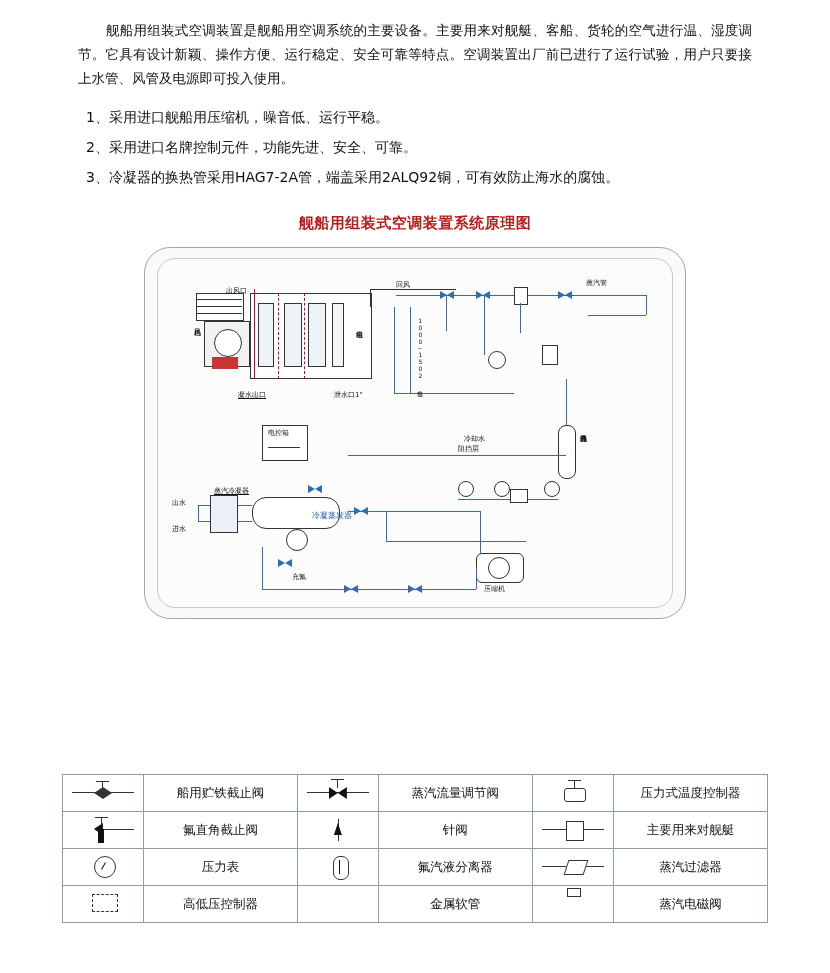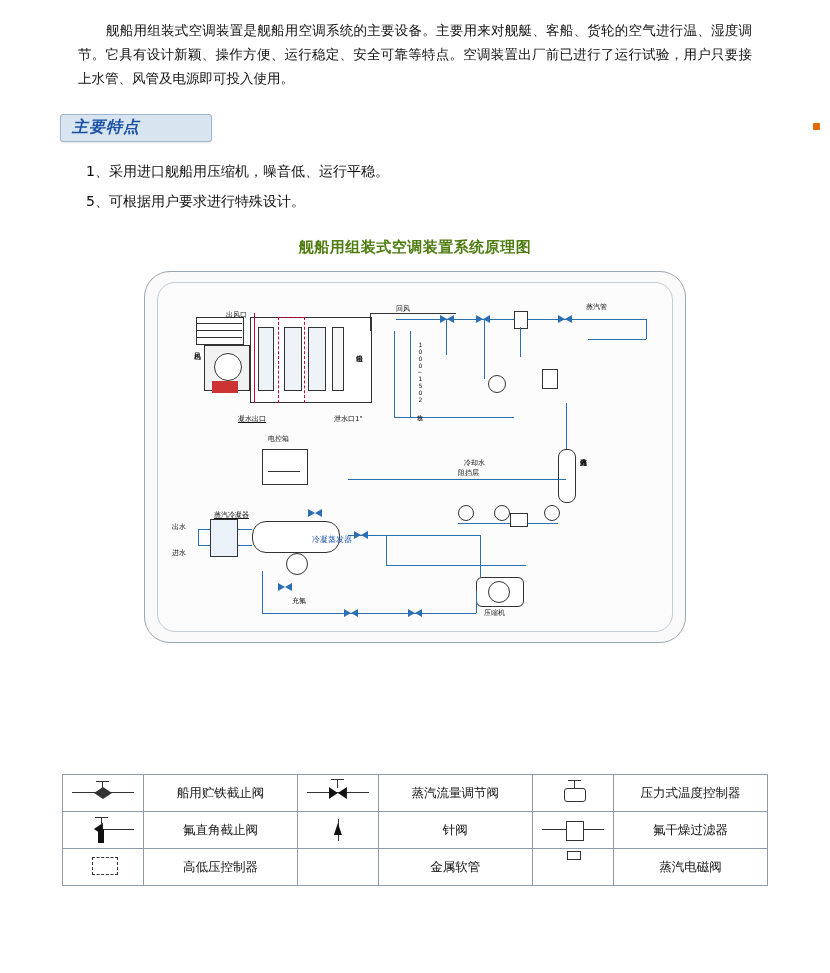--- a/index.html
+++ b/index.html
@@ -63,21 +63,21 @@
     line-height:30px;
     color:#111;
   }
 
   
   .diagram-caption{
     margin-top:22px;
     text-align:center;
     font-size:15px;
     font-weight:bold;
-    color:#4d7c0f;
+    color:#b91c1c;
     letter-spacing:.5px;
   }
 
   
   .diagram-frame{
     position:relative;
     margin:14px auto 0 auto;
     width:540px;height:370px;
     border:1px solid #9aa7b4;
     border-radius:26px;
@@ -157,29 +157,25 @@
   .s-txt{position:absolute;font-size:8px;color:#111;font-family:"DejaVu Sans",sans-serif;}
 </style>
 </head>
 <body>
 
 <div class="page">
 
 
   <p class="intro">舰船用组装式空调装置是舰船用空调系统的主要设备。主要用来对舰艇、客船、货轮的空气进行温、湿度调节。它具有设计新颖、操作方便、运行稳定、安全可靠等特点。空调装置出厂前已进行了运行试验，用户只要接上水管、风管及电源即可投入使用。</p>
 
-  <div class="banner-wrap">
-    <div class="banner"></div>
-    <div class="banner-text">主要特点</div>
-    <div class="banner-dot"></div>
-  </div>
 
   <div class="features">
     <div class="feature">1、采用进口舰船用压缩机，噪音低、运行平稳。</div>
-    <div class="feature">5、可根据用户要求进行特殊设计。</div>
+    <div class="feature">2、采用进口名牌控制元件，功能先进、安全、可靠。</div>
+    <div class="feature">3、冷凝器的换热管采用HAG7-2A管，端盖采用2ALQ92铜，可有效防止海水的腐蚀。</div>
   </div>
 
   <div class="diagram-caption">舰船用组装式空调装置系统原理图</div>
 
   <div class="diagram-frame">
     <div class="diagram-inner">
 
       <div class="box" style="left:38px;top:34px;width:46px;height:26px;"></div>
       <div class="lineh k" style="left:38px;top:40px;width:46px;"></div>
       <div class="lineh k" style="left:38px;top:47px;width:46px;"></div>
@@ -259,21 +255,21 @@
       <div class="valve" style="left:120px;top:300px;width:14px;height:8px;"></div>
 
       <div class="dg-label" style="left:68px;top:28px;">出风口</div>
       <div class="dg-label" style="left:238px;top:22px;">回风</div>
       <div class="dg-label" style="left:428px;top:20px;">蒸汽管</div>
       <div class="dg-label v" style="left:34px;top:64px;">送风机</div>
       <div class="dg-label v" style="left:196px;top:66px;">组合箱</div>
       <div class="dg-label" style="left:80px;top:132px;text-decoration:underline;">凝水出口</div>
       <div class="dg-label" style="left:176px;top:132px;">泄水口1"</div>
       <div class="dg-label v" style="left:258px;top:58px;font-size:6px;">1000～1502 水位</div>
-      <div class="dg-label" style="left:110px;top:152px;font-family:Liberation Mono, monospace;">电控箱</div>
+      <div class="dg-label" style="left:110px;top:170px;font-family:Liberation Mono, monospace;">电控箱</div>
       <div class="dg-label" style="left:306px;top:176px;">冷却水</div>
       <div class="dg-label" style="left:300px;top:186px;">阻挡层</div>
       <div class="dg-label v" style="left:420px;top:170px;">汽液分离器</div>
       <div class="dg-label" style="left:14px;top:240px;">出水</div>
       <div class="dg-label" style="left:14px;top:266px;">进水</div>
       <div class="dg-label" style="left:56px;top:228px;text-decoration:underline;">蒸汽冷凝器</div>
       <div class="dg-label" style="left:154px;top:252px;font-size:8px;color:#1b52a4;">冷凝蒸发器</div>
       <div class="dg-label" style="left:134px;top:314px;">充氟</div>
       <div class="dg-label" style="left:326px;top:326px;">压缩机</div>
     </div>
@@ -330,23 +326,46 @@
             <div class="s-fill" style="left:31px;top:6px;width:8px;height:12px;clip-path:polygon(50% 0,100% 100%,0 100%);"></div>
           </div>
         </td>
         <td class="nm">针阀</td>
         <td class="sym">
           <div class="sym-box">
             <div class="s-line"></div>
             <div class="s-rect" style="left:28px;top:4px;width:16px;height:18px;"></div>
           </div>
         </td>
-        <td class="nm">氟干燥过滤器</td>
+        <td class="nm">主要用来对舰艇</td>
       </tr>
 
+      <tr>
+        <td class="sym">
+          <div class="sym-box">
+            <div class="s-circ" style="left:26px;top:2px;width:20px;height:20px;"></div>
+            <div class="s-fill" style="left:35px;top:8px;width:1px;height:8px;transform:rotate(30deg);"></div>
+          </div>
+        </td>
+        <td class="nm">压力表</td>
+        <td class="sym">
+          <div class="sym-box">
+            <div class="s-rect" style="left:30px;top:2px;width:14px;height:22px;border-radius:7px;"></div>
+            <div class="s-fill" style="left:36px;top:6px;width:1px;height:14px;"></div>
+          </div>
+        </td>
+        <td class="nm">氟汽液分离器</td>
+        <td class="sym">
+          <div class="sym-box">
+            <div class="s-line"></div>
+            <div class="s-rect" style="left:28px;top:6px;width:18px;height:13px;transform:skewX(-18deg);"></div>
+          </div>
+        </td>
+        <td class="nm">蒸汽过滤器</td>
+      </tr>
 
 
       <tr>
         <td class="sym">
           <div class="sym-box">
             <div class="s-rect" style="left:24px;top:3px;width:24px;height:16px;border-style:dashed;"></div>
 
           </div>
         </td>
         <td class="nm">高低压控制器</td>

